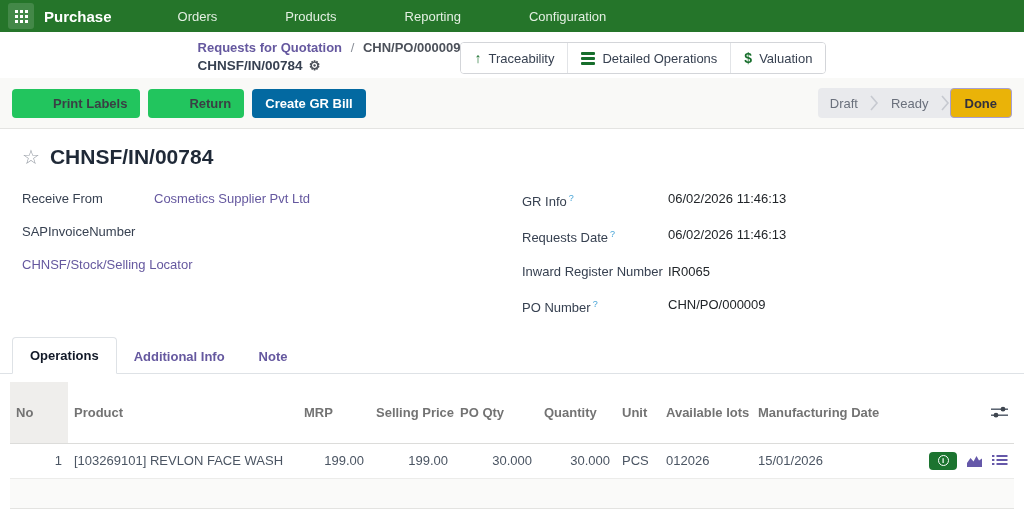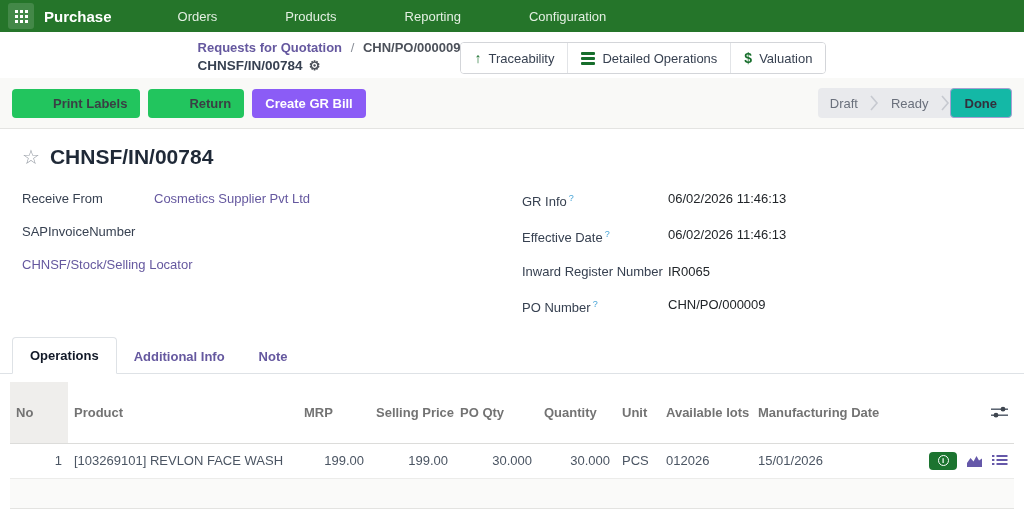--- a/index.html
+++ b/index.html
@@ -27,25 +27,25 @@
   .smart-btn:first-child { border-left:none; }
   .ico-green { color:#176e2c; font-weight:bold; font-size:14px; }
   .bars-ico { display:flex; flex-direction:column; gap:2px; }
   .bars-ico i { width:14px; height:3px; background:#176e2c; display:block; border-radius:1px; }
 
   
   .cpanel { background:#f9f9f7; height:50px; display:flex; justify-content:space-between; align-items:center; padding:0 12px; }
   .cp-left { display:flex; gap:8px; }
   .btn { font-family:inherit; font-size:13px; font-weight:bold; border:none; border-radius:4px; padding:7px 13px; cursor:pointer; }
   .btn-gray { background:#22c55e; color:#3a3f44;padding-left:41px; }
-  .btn-green { background:#8b5cf6; color:#fff; }
+  .btn-green { background:#0369a1; color:#fff; }
   .statusbar { display:flex; align-items:center; background:#e9eaed; border-radius:4px; height:30px; }
   .stage { font-size:13px; color:#6a707c; padding:0 12px; display:flex; align-items:center; height:100%; cursor:pointer; }
   .chev { width:9px; height:18px; flex:0 0 auto; }
-  .stage-done { background:#14b8a6; border:1px solid #a79fd3; border-radius:4px; color:#32303c; font-weight:bold; padding:0 14px; }
+  .stage-done { background:#eab308; border:1px solid #a79fd3; border-radius:4px; color:#32303c; font-weight:bold; padding:0 14px; }
 
   
   .sheet { background:#fff; border-top:1px solid #e4e4e2; height:382px; }
   .title-row { display:flex; align-items:center; gap:10px; padding:16px 0 0 22px; }
   .star { color:#9aa0a8; font-size:20px; cursor:pointer; line-height:22px; }
   .record-title { font-size:21px; font-weight:bold; color:#1f2937; }
 
   .fields { display:flex; padding:20px 0 0 22px; }
   .fcol-left { width:500px; }
   .fcol-right { flex:1; }
@@ -172,21 +172,21 @@
       <div class="frow">
         <span class="fvalue link">CHNSF/Stock/Selling Locator</span>
       </div>
     </div>
     <div class="fcol-right">
       <div class="frow">
         <span class="flabel"><span>GR Info</span><span class="help">?</span></span>
         <span class="fvalue">06/02/2026 11:46:13</span>
       </div>
       <div class="frow">
-        <span class="flabel"><span>Effective Date</span><span class="help">?</span></span>
+        <span class="flabel"><span>Requests Date</span><span class="help">?</span></span>
         <span class="fvalue">06/02/2026 11:46:13</span>
       </div>
       <div class="frow">
         <span class="flabel">Inward Register Number</span>
         <span class="fvalue">IR0065</span>
       </div>
       <div class="frow">
         <span class="flabel"><span>PO Number</span><span class="help">?</span></span>
         <span class="fvalue">CHN/PO/000009</span>
       </div>

